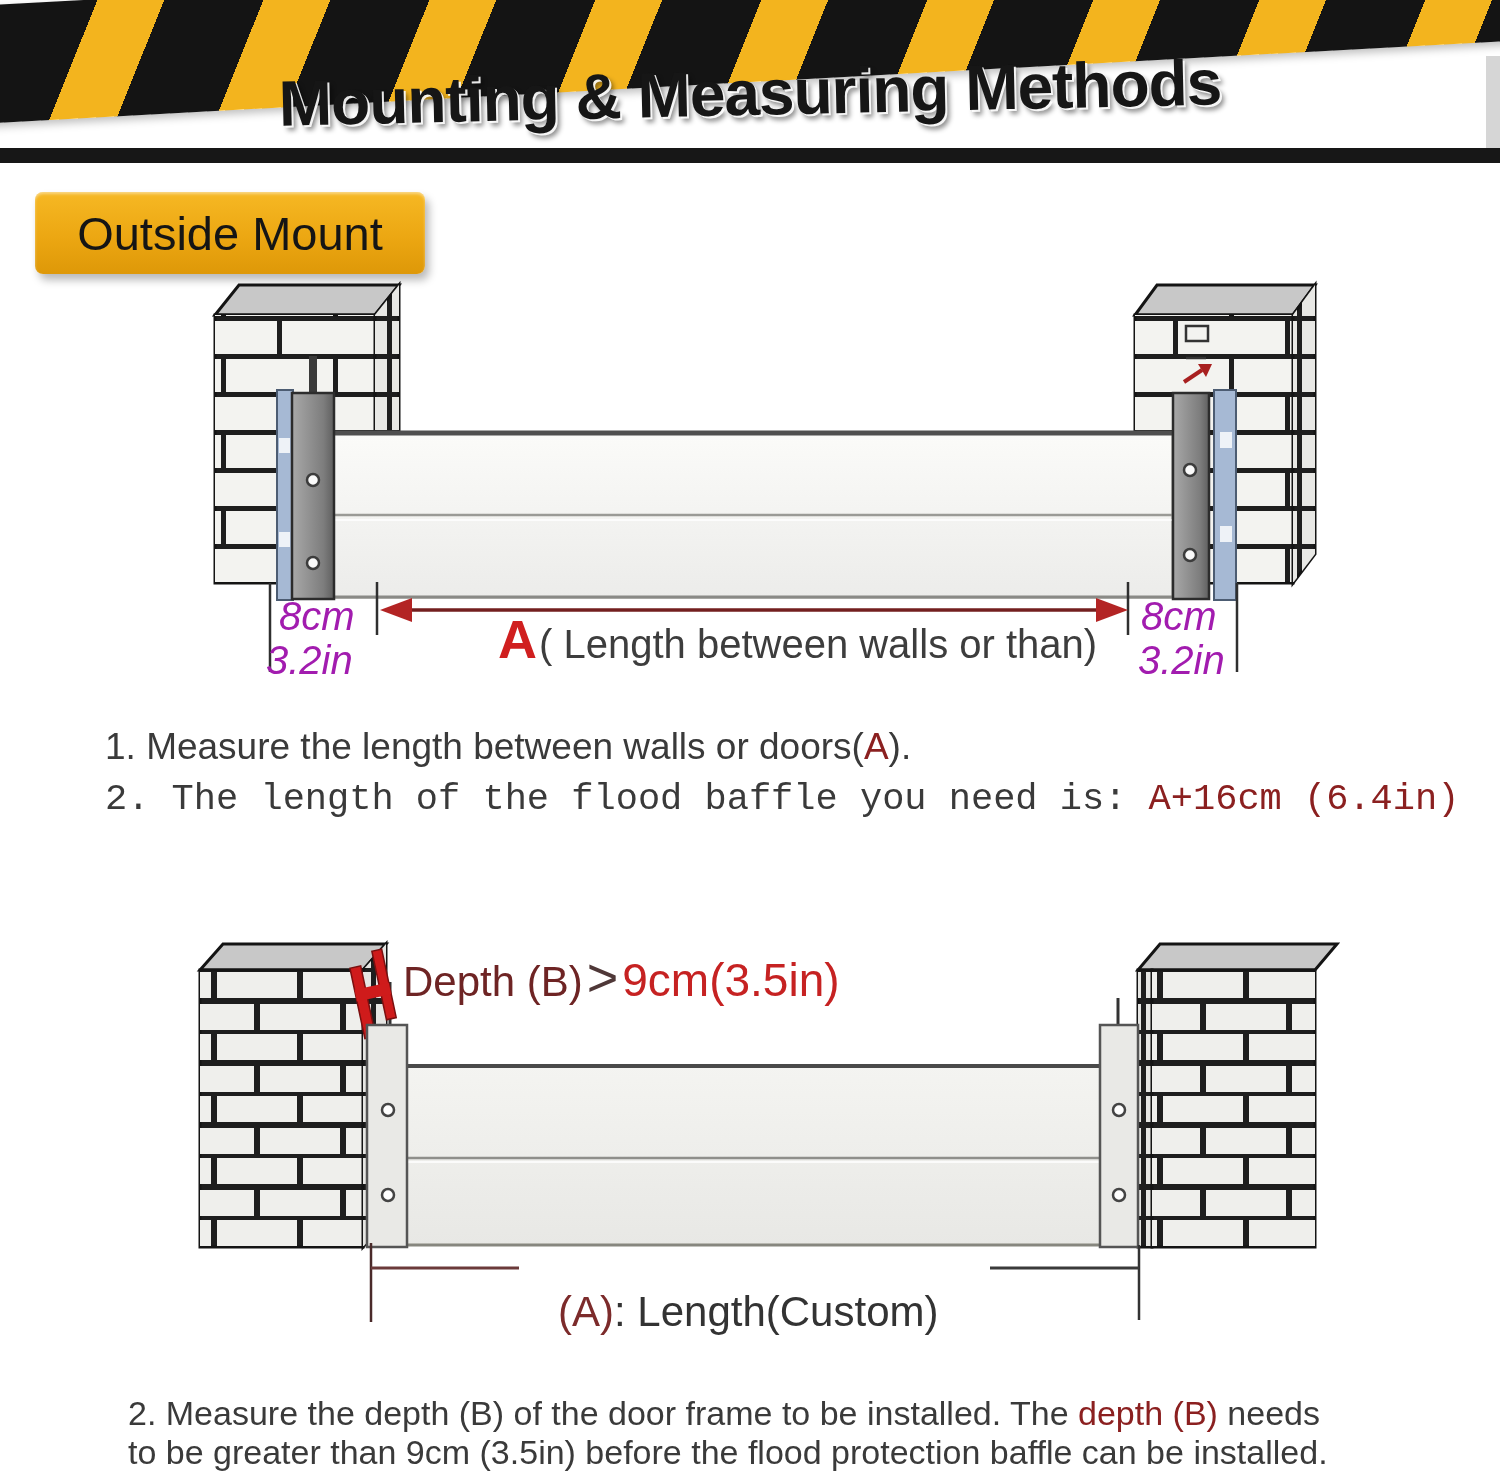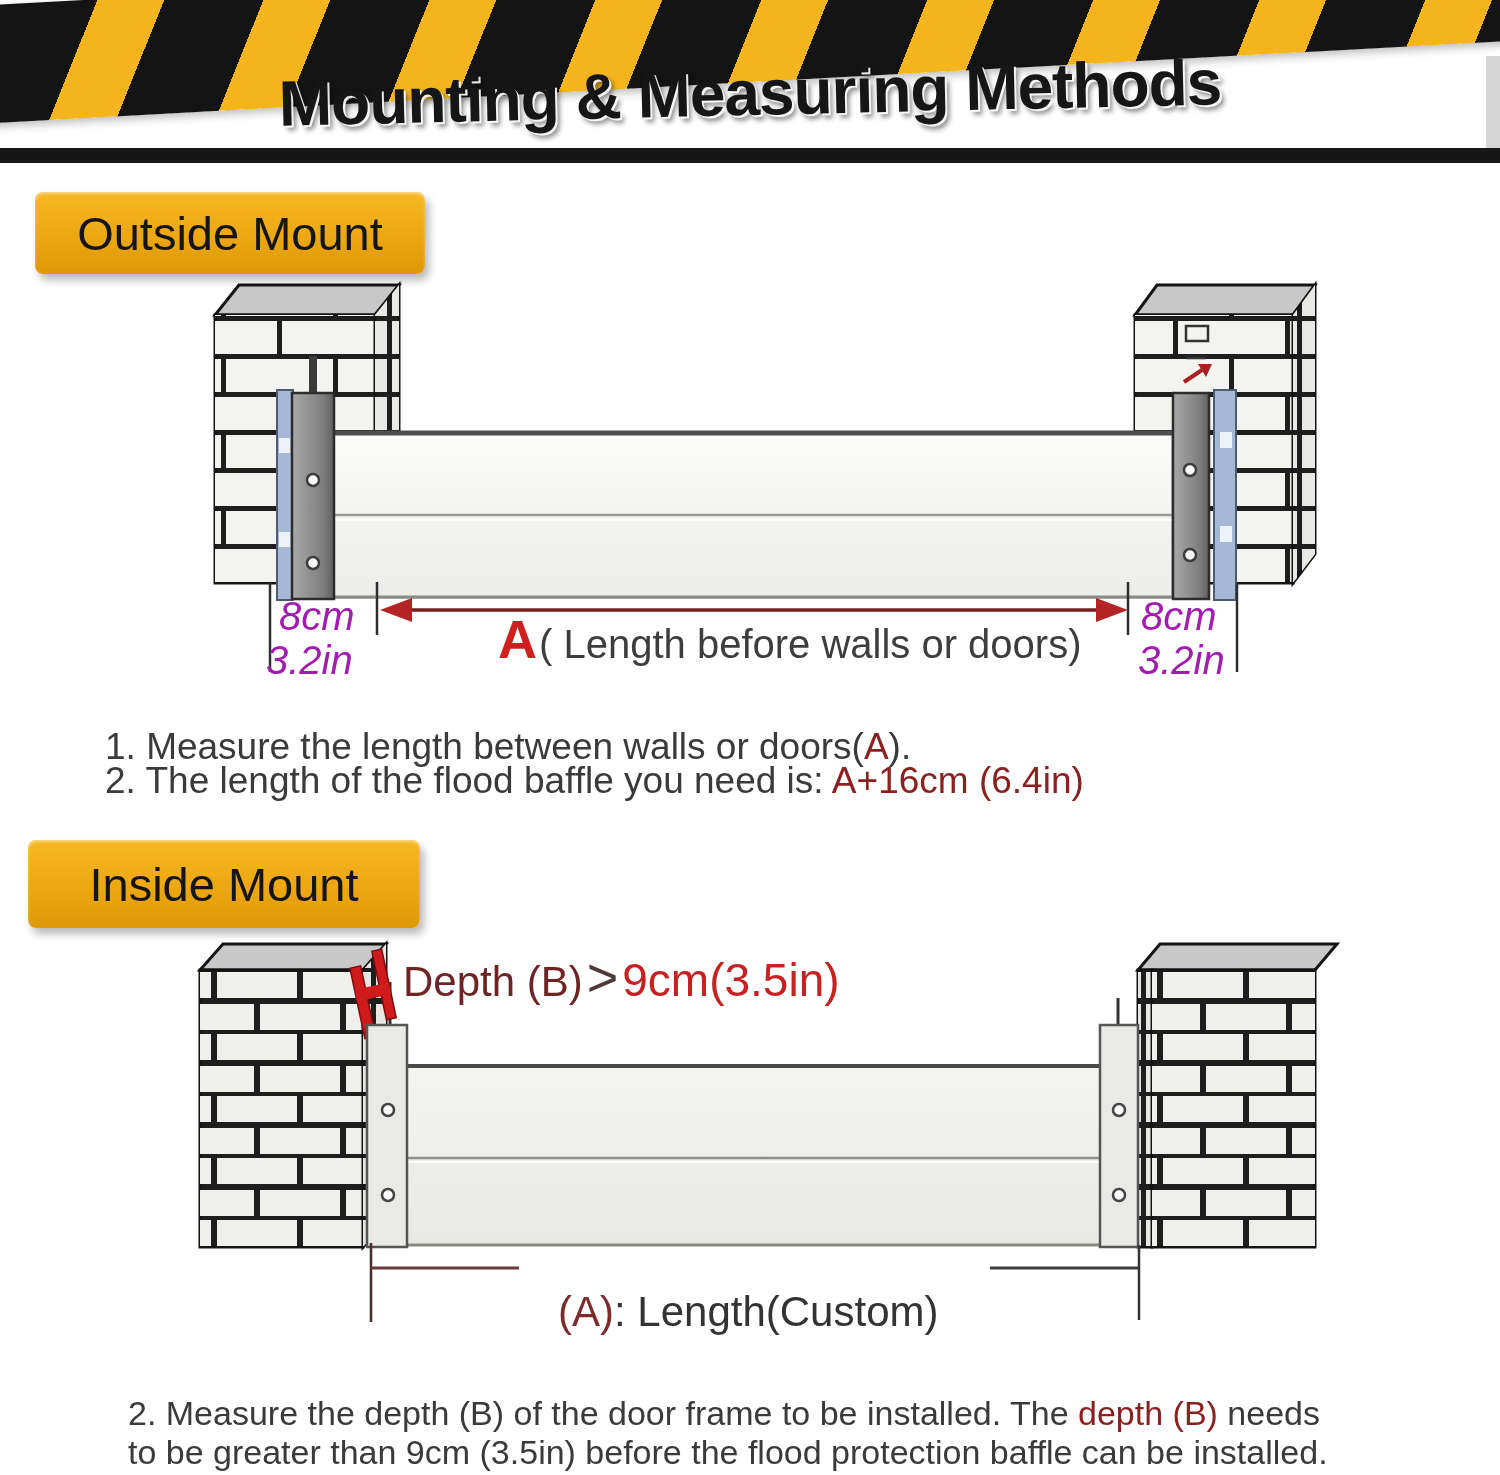--- a/index.html
+++ b/index.html
@@ -146,33 +146,30 @@
       <polygon points="1128,330 1096,318 1096,342" fill="#b32424"></polygon>
     </g>
   </svg>
 
   <div class="ov dim" style="left:279px;top:594px;">8cm</div>
   <div class="ov dim" style="left:266px;top:638px;">3.2in</div>
   <div class="ov dim" style="left:1141px;top:594px;">8cm</div>
   <div class="ov dim" style="left:1138px;top:638px;">3.2in</div>
   <div class="ov span-label" style="left:498px;top:608px;">
     <span class="big-a">A</span>
-    <span class="span-rest">( Length before walls or doors)</span>
+    <span class="span-rest">( Length between walls or than)</span>
   </div>
 
   <div class="ov steps-out" style="left:105px;top:726px;">
     <span>1. Measure the length between walls or doors(</span><span class="em-red">A</span><span>).</span>
   </div>
-  <div class="ov steps-out" style="left:105px;top:760px;">
+  <div class="ov steps-out" style="left:105px;top:778px;font-family:Liberation Mono, monospace;">
     <span>2. The length of the flood baffle you need is: </span><span class="em-red">A+16cm (6.4in)</span><span></span>
   </div>
 
-  <div class="badge inside">
-    <span>Inside Mount</span>
-  </div>
 
   <svg class="diagram in" viewBox="0 0 1500 420">
     <defs>
       <pattern id="bkI" width="86" height="62" patternUnits="userSpaceOnUse">
         <rect x="2" y="2" width="80" height="26" fill="#efefec"></rect>
         <rect x="-41" y="32" width="80" height="26" fill="#efefec"></rect>
         <rect x="45" y="32" width="80" height="26" fill="#efefec"></rect>
       </pattern>
       <pattern id="sdI" width="22" height="62" patternUnits="userSpaceOnUse">
         <rect x="2" y="2" width="17" height="26" fill="#e6e6e3"></rect>

